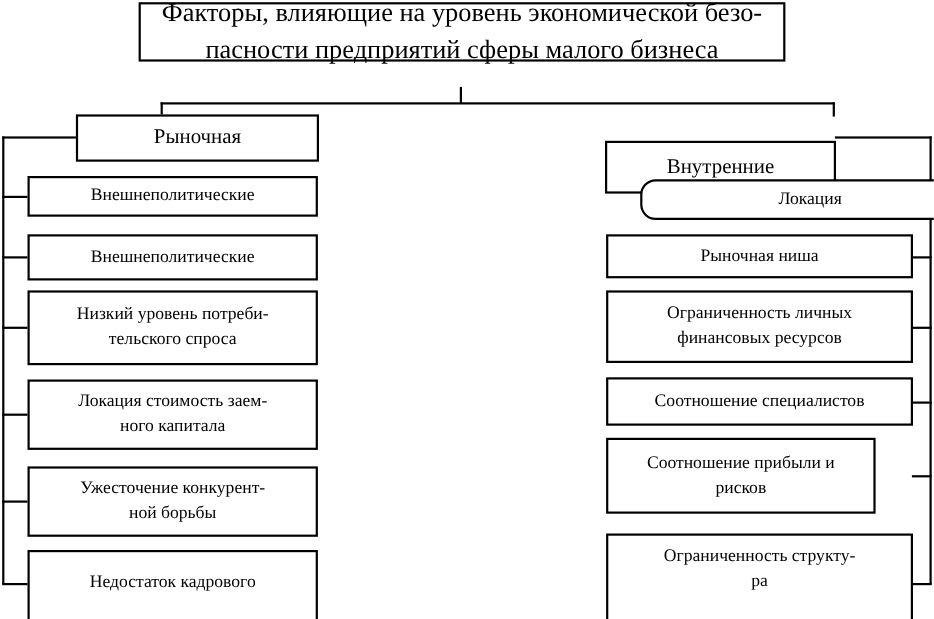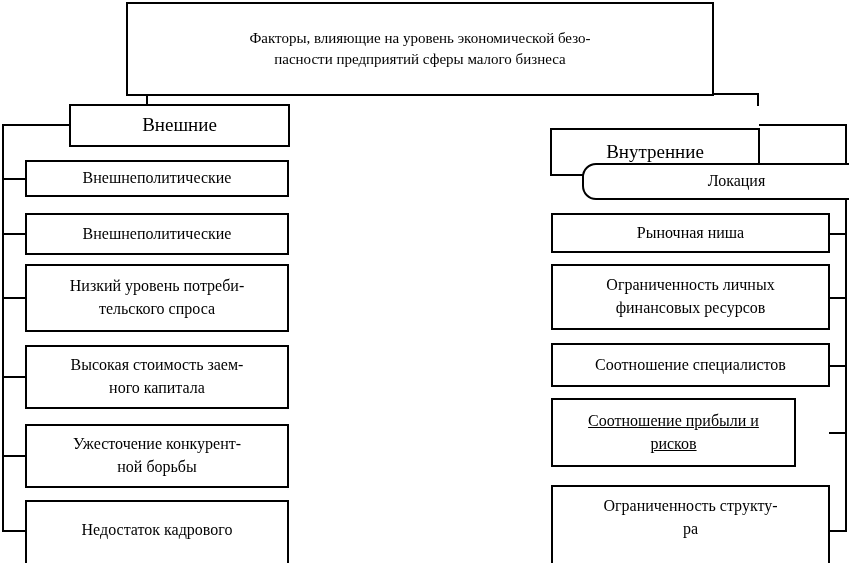--- a/index.html
+++ b/index.html
@@ -30,22 +30,22 @@
   }
   .box span {
     display: block;
     padding: 0 6px;
     white-space: pre-line;
   }
   .title-box {
     left: 126px;
     top: 2px;
     width: 588px;
-    height: 94px;
-    font-size: 15px;
+    height: 54px;
+    font-size: 24px;
   }
   .branch-box {
     font-size: 19px;
   }
   .leaf-box {
     font-size: 16px;
   }
   .line {
     position: absolute;
     background: #000000;
@@ -66,21 +66,21 @@
 
   <div class="line v" style="left:418px; top:79px; height:15px;"></div>
 
   <div class="line h" style="left:146px; top:93px; width:613px;"></div>
 
   <div class="line v" style="left:146px; top:93px; height:13px;"></div>
 
   <div class="line v" style="left:757px; top:93px; height:13px;"></div>
 
   <div class="box branch-box" style="left:69px; top:104px; width:221px; height:43px;">
-    <span>Внешние</span>
+    <span>Рыночная</span>
   </div>
 
   <div class="line v" style="left:2px; top:124px; height:407px;"></div>
   <div class="line h" style="left:2px; top:124px; width:68px;"></div>
 
   <div class="line h" style="left:2px; top:178px; width:24px;"></div>
   <div class="line h" style="left:2px; top:233px; width:24px;"></div>
   <div class="line h" style="left:2px; top:297px; width:24px;"></div>
   <div class="line h" style="left:2px; top:376px; width:24px;"></div>
   <div class="line h" style="left:2px; top:455px; width:24px;"></div>
@@ -90,21 +90,21 @@
     <span>Внешнеполитические</span>
   </div>
   <div class="box leaf-box" style="left:25px; top:264px; width:264px; height:68px;">
     <span>Низкий уровень потреби-
 тельского спроса</span>
   </div>
   <div class="box leaf-box" style="left:25px; top:213px; width:264px; height:42px;">
     <span>Внешнеполитические</span>
   </div>
   <div class="box leaf-box" style="left:25px; top:345px; width:264px; height:64px;">
-    <span>Высокая стоимость заем-
+    <span>Локация стоимость заем-
 ного капитала</span>
   </div>
   <div class="box leaf-box" style="left:25px; top:424px; width:264px; height:64px;text-align:center;">
     <span>Ужесточение конкурент-
 ной борьбы</span>
   </div>
   <div class="box leaf-box" style="left:25px; top:500px; width:264px; height:70px;">
     <span style="position:relative; top:-5px;">Недостаток кадрового</span>
   </div>
 
@@ -128,21 +128,21 @@
   <div class="box leaf-box" style="left:551px; top:213px; width:279px; height:40px;">
     <span>Рыночная ниша</span>
   </div>
   <div class="box leaf-box" style="left:551px; top:264px; width:279px; height:66px;">
     <span>Ограниченность личных
 финансовых ресурсов</span>
   </div>
   <div class="box leaf-box" style="left:551px; top:343px; width:279px; height:44px;">
     <span>Соотношение специалистов</span>
   </div>
-  <div class="box leaf-box" style="left:551px; top:398px; width:245px; height:69px;text-decoration:underline;">
+  <div class="box leaf-box" style="left:551px; top:398px; width:245px; height:69px;">
     <span>Соотношение прибыли и
 рисков</span>
   </div>
   <div class="box leaf-box" style="left:551px; top:485px; width:279px; height:82px;">
     <span style="position:relative; top:-8px;">Ограниченность структу-
 ра</span>
   </div>
 
 </div>
 

